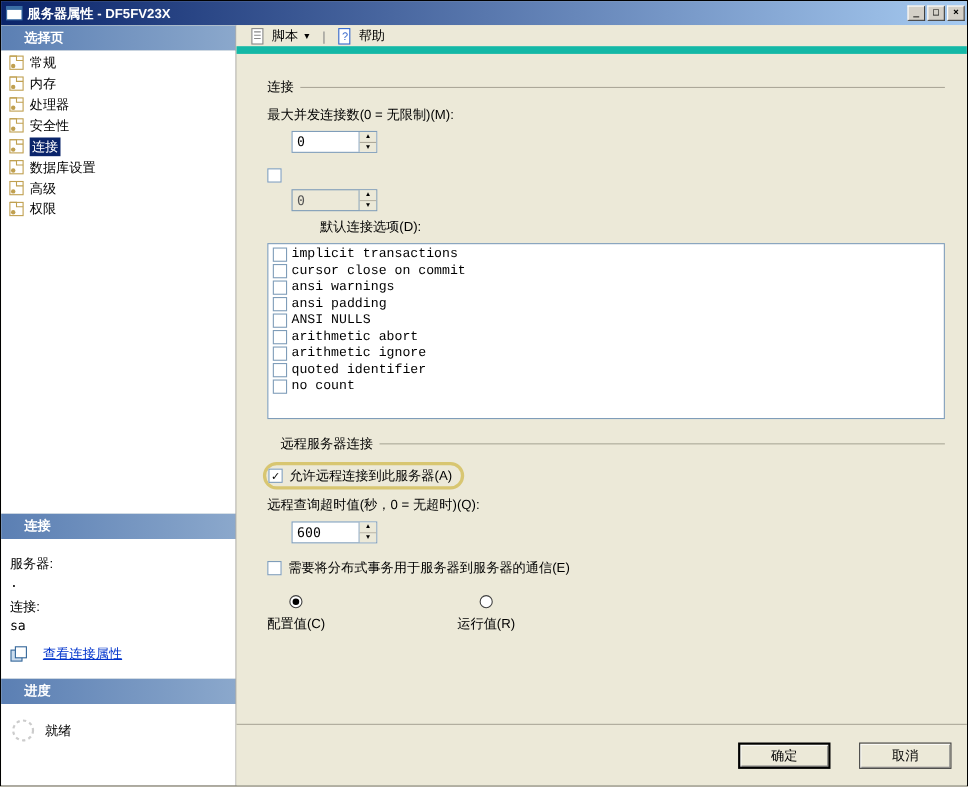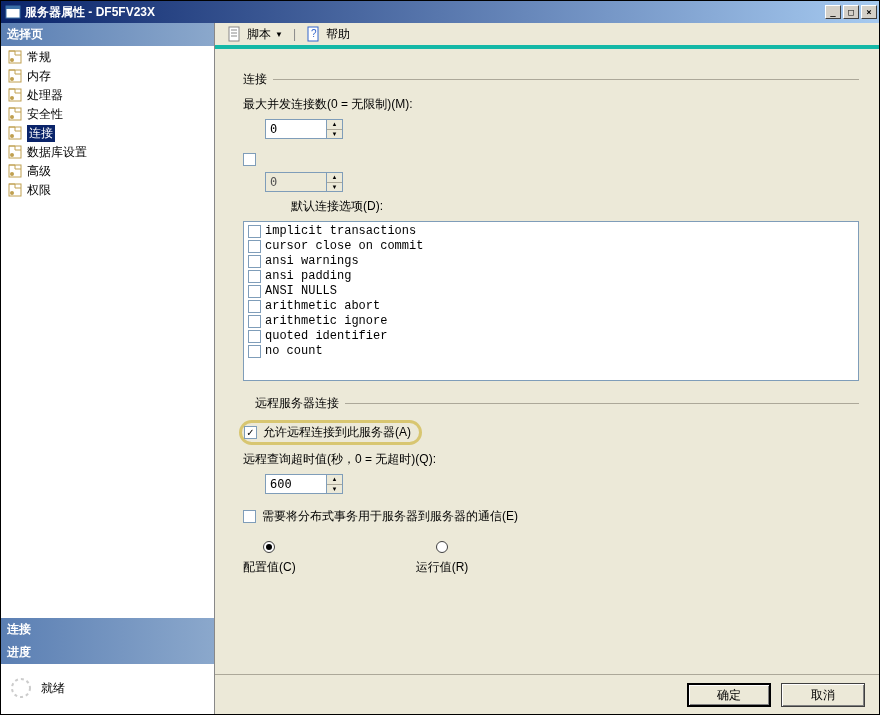--- a/index.html
+++ b/index.html
@@ -57,21 +57,21 @@
   }
   .sidebar {
     width: 214px;
     display: flex;
     flex-direction: column;
     border-right: 1px solid #888;
   }
   .side-section-hdr {
     background: linear-gradient(to right, #5b7fb3, #8ba8cc);
     color: #fff;
-    padding: 3px 6px;
+    padding: 3px 21px;
     font-weight: bold;
     font-size: 12px;
   }
   .side-section-body {
     background: #fff;
     flex: 0 0 auto;
     padding: 2px 0;
   }
   .side-section-body.fill { flex: 1; }
   .nav-item {
@@ -101,21 +101,21 @@
   }
   .main {
     flex: 1;
     display: flex;
     flex-direction: column;
     background: #ece9d8;
   }
   .toolbar {
     height: 26px;
     background: #ece9d8;
-    border-bottom: 4px solid #14b8a6;
+    border-bottom: 7px solid #14b8a6;
     display: flex;
     align-items: center;
     padding: 0 6px;
     gap: 2px;
   }
   .tb-btn {
     display: flex;
     align-items: center;
     padding: 2px 6px;
     gap: 4px;
@@ -213,27 +213,27 @@
     border: 1px solid #404040;
     border-radius: 50%;
     display: inline-flex;
     align-items: center;
     justify-content: center;
     background: #fff;
   }
   .radio .dot { width: 6px; height: 6px; background: #000; border-radius: 50%; }
   .radio-item { display: flex; align-items: center; gap: 6px; flex-direction: column; }
   .footer {
-    height: 40px;
+    height: 56px;
     border-top: 1px solid #aca899;
     background: #ece9d8;
     display: flex;
     justify-content: flex-end;
     align-items: center;
-    gap: 10px;
+    gap: 26px;
     padding: 0 14px;
   }
   .btn {
     min-width: 84px;
     height: 24px;
     background: #ece9d8;
     border: 1px solid #404040;
     box-shadow: inset 1px 1px 0 #fff, inset -1px -1px 0 #808080;
     text-align: center;
     line-height: 22px;
@@ -342,23 +342,40 @@
                 <rect x="2" y="2" width="12" height="12" fill="#fff" stroke="#c0a050"></rect>
                 <path d="M2 2 L8 2 L8 6 L14 6" fill="none" stroke="#c0a050"></path>
                 <circle cx="5" cy="11" r="2" fill="#c0a050"></circle>
               </svg>
             </span>
             <span class="nav-label">权限</span>
           </div>
         </div>
 
       <div class="side-section-hdr">连接</div>
+      <div class="side-section-body">
+        <div class="conn-block">
+          <div class="conn-lbl">服务器:</div>
+          <div class="conn-val">.</div>
+          <div class="conn-lbl">连接:</div>
+          <div class="conn-val">sa</div>
+          <div class="chk-row" style="margin-top:10px;">
+            <span class="nav-icon">
+              <svg viewBox="0 0 16 16">
+                  <rect x="1" y="4" width="10" height="10" fill="#cde" stroke="#369"></rect>
+                  <rect x="5" y="1" width="10" height="10" fill="#fff" stroke="#369"></rect>
+                </svg>
+            </span>
+            <span class="link">查看连接属性</span>
+          </div>
+        </div>
+      </div>
 
       <div class="side-section-hdr">进度</div>
-      <div class="side-section-body" style="height:50px;">
+      <div class="side-section-body" style="height:74px;">
         <div class="progress-block">
           <span class="spinner-icon">
             <svg viewBox="0 0 24 24">
                 <circle cx="12" cy="12" r="9" fill="none" stroke="#ccc" stroke-width="2" stroke-dasharray="3 3"></circle>
               </svg>
           </span>
           <span>就绪</span>
         </div>
       </div>
     </div>

